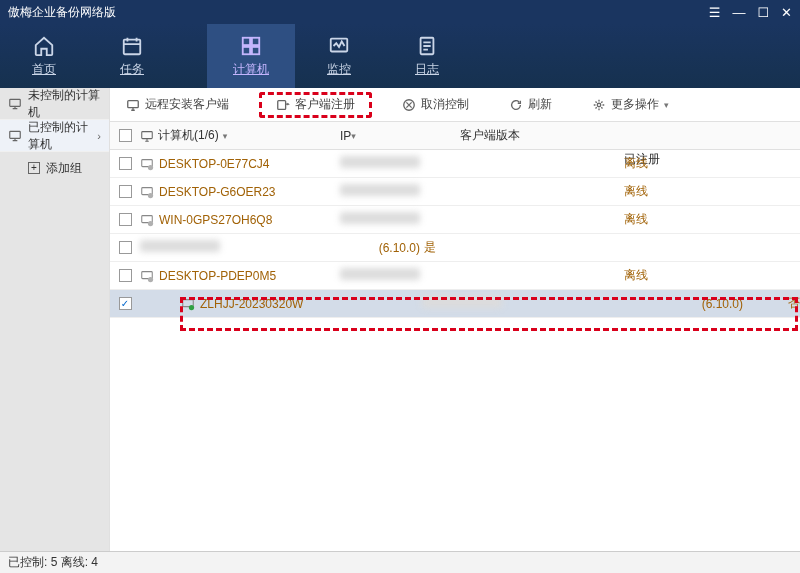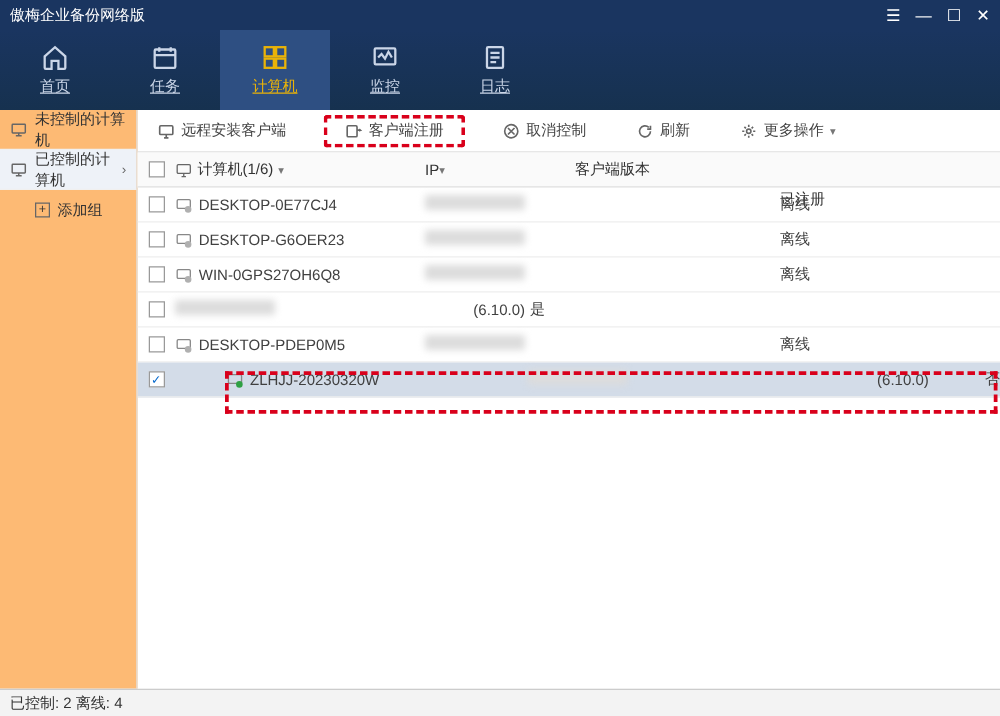--- a/index.html
+++ b/index.html
@@ -5,26 +5,26 @@
 * { margin: 0; padding: 0; box-sizing: border-box; font-family: "Microsoft YaHei", Arial, sans-serif; }
 body { width: 800px; height: 573px; background: #fff; overflow: hidden; position: relative; }
 
 .titlebar { height: 24px; background: linear-gradient(to bottom, #1a3560, #1a3560); color: #fff; display: flex; align-items: center; padding: 0 8px; font-size: 12px; }
 .titlebar-title { flex: 1; }
 .titlebar-controls { display: flex; gap: 12px; }
 .titlebar-controls span { cursor: pointer; font-size: 13px; }
 
 .navbar { height: 64px; background: linear-gradient(to bottom, #1a3560, #16314f); display: flex; }
 .nav-item { width: 88px; display: flex; flex-direction: column; align-items: center; justify-content: center; color: #cbd6e8; cursor: pointer; gap: 4px; text-decoration: underline; }
-.nav-item.active { background: #2e4f82; color: #eab308; }
+.nav-item.active { background: #2e4f82; color: #c4b5fd; margin-left: 31px; }
 .nav-icon { width: 22px; height: 22px; }
 .nav-label { font-size: 12px; }
 
 .body { display: flex; height: calc(573px - 24px - 64px - 22px); }
-.sidebar { width: 216px; border-right: 1px solid #e0e0e0; background: #fdba74; }
+.sidebar { width: 216px; border-right: 1px solid #e0e0e0; background: #e5e5e5; }
 .sidebar-item { display: flex; align-items: center; height: 32px; padding: 0 8px; font-size: 12px; color: #333; cursor: pointer; border-bottom: 1px solid #f0f0f0; }
 .sidebar-item.selected { background: #eef2f8; }
 .sidebar-icon { width: 14px; height: 14px; margin-right: 6px; flex-shrink: 0; }
 .sidebar-text { flex: 1; }
 .sidebar-chevron { font-size: 11px; color: #666; }
 .sidebar-add { display: flex; align-items: center; height: 32px; padding: 0 8px 0 28px; font-size: 12px; color: #333; cursor: pointer; }
 .sidebar-add-icon { display: inline-block; width: 12px; height: 12px; border: 1px solid #666; text-align: center; line-height: 10px; margin-right: 6px; font-size: 10px; }
 
 .main { flex: 1; display: flex; flex-direction: column; }
 .toolbar { height: 34px; border-bottom: 1px solid #e0e0e0; display: flex; align-items: center; padding: 0 6px; gap: 20px; }
@@ -34,21 +34,21 @@
 
 .table-header { height: 28px; display: flex; align-items: center; border-bottom: 1px solid #e0e0e0; background: #fafafa; font-size: 12px; color: #333; }
 .col-chk { width: 30px; display: flex; justify-content: center; }
 .col-name { width: 200px; display: flex; align-items: center; gap: 4px; }
 .col-ip { width: 120px; display: flex; align-items: center; gap: 0; }
 .col-ver { width: 160px; }
 .col-reg { flex: 1; padding-left: 4px; margin-top: 48px; }
 .sort-caret { font-size: 9px; color: #777; }
 
 .table-body { flex: 1; overflow-y: auto; }
-.row { height: 28px; display: flex; align-items: center; border-bottom: 1px solid #eee; font-size: 12px; color: #404040; }
+.row { height: 28px; display: flex; align-items: center; border-bottom: 1px solid #eee; font-size: 12px; color: #a16207; }
 .row.selected-row { background: #d3dce8; gap: 41px; }
 .row-chk { width: 30px; display: flex; justify-content: center; }
 .row-name { width: 200px; display: flex; align-items: center; gap: 5px; }
 .row-ip { width: 120px; }
 .row-ver { width: 160px; text-align: right; }
 .row-reg { flex: 1; padding-left: 4px; }
 .ip-blur { display: inline-block; width: 80px; height: 12px; background: #dcdcdc; filter: blur(3px); border-radius: 2px; }
 .status-icon { width: 14px; height: 14px; flex-shrink: 0; }
 .checkbox { width: 13px; height: 13px; border: 1px solid #999; background: #fff; display: inline-flex; align-items: center; justify-content: center; font-size: 10px; color: #0066cc; }
 .checkbox.checked::before { content: "✓"; }
@@ -289,14 +289,14 @@
           <div class="row-ver">(6.10.0)</div>
           <div class="row-reg">否</div>
         </div>
       </div>
   </div>
 </div>
 
 <div class="row-highlight" style="left:180px; top:297px; width:618px; height:34px;"></div>
 
 <div class="statusbar">
-  <span>已控制: 2 离线: 4</span>
+  <span>已控制: 5 离线: 4</span>
 </div>
 
 </body></html>

